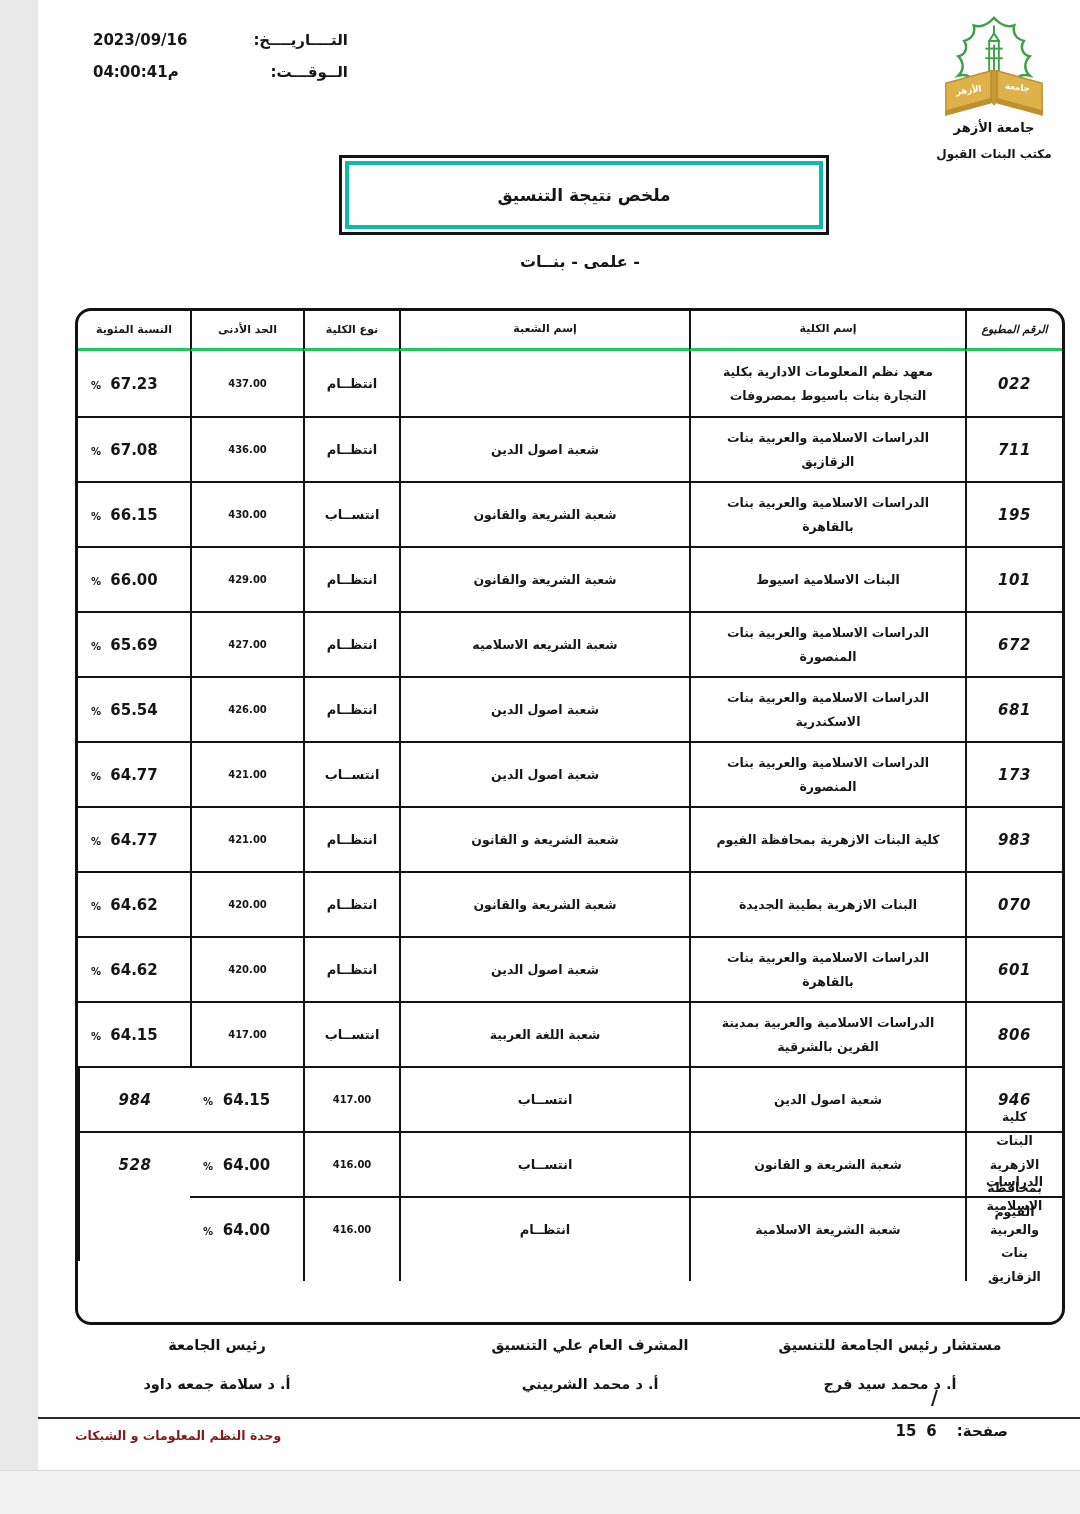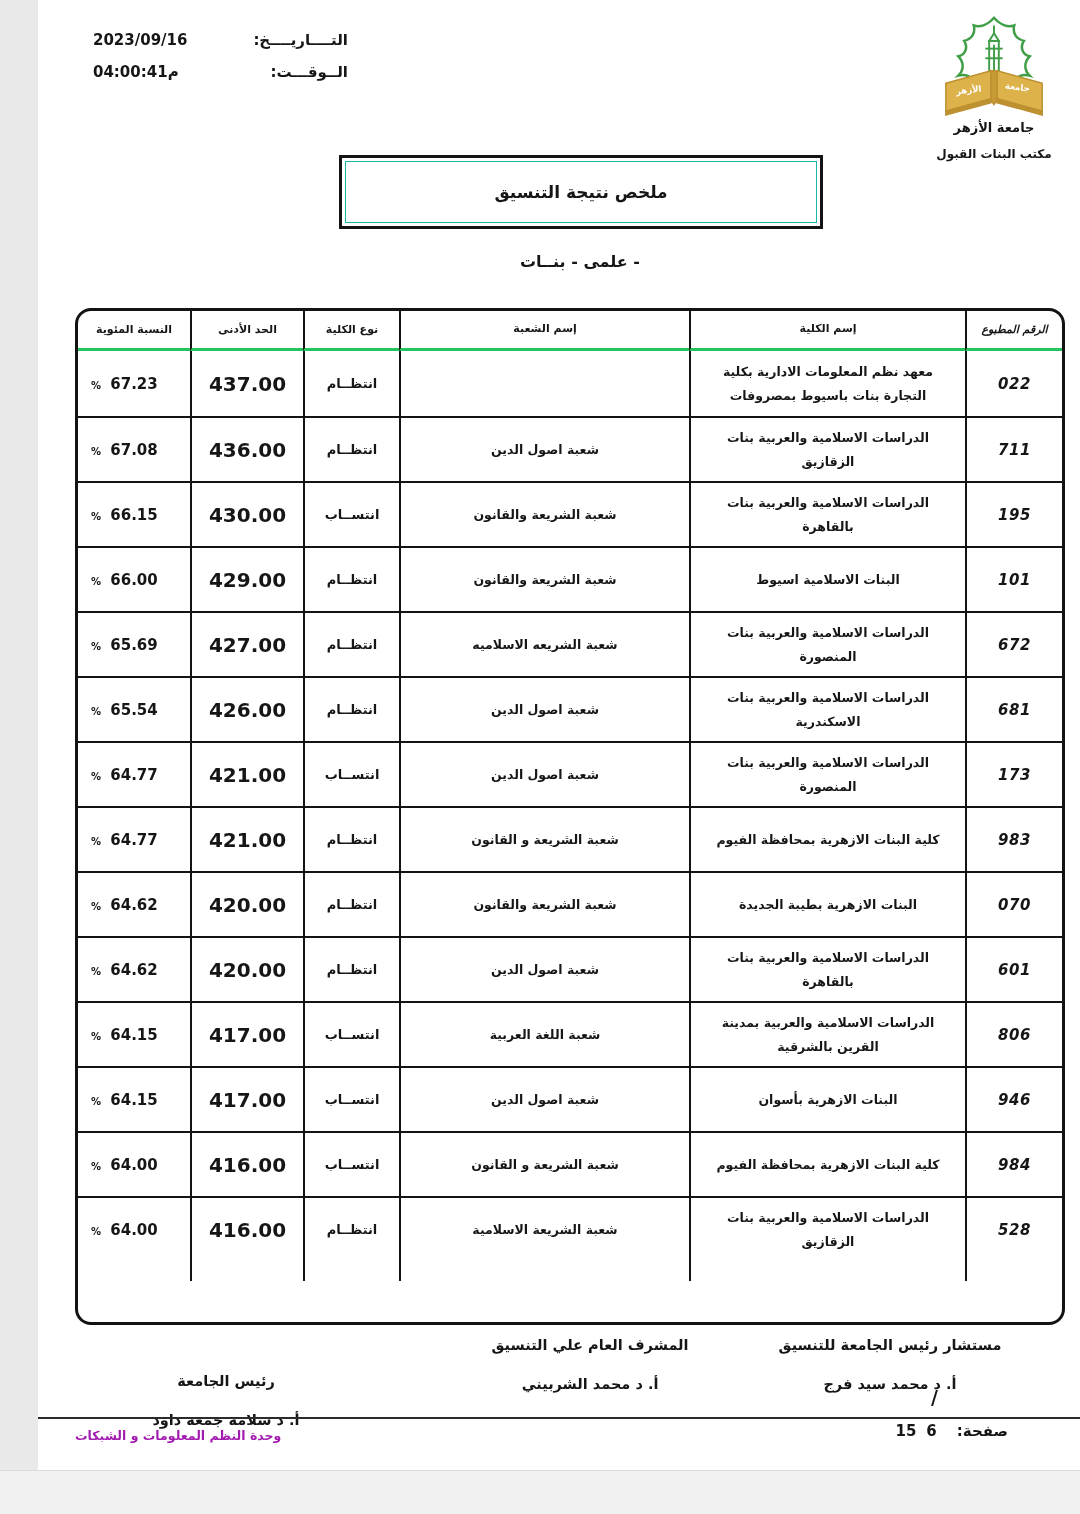--- a/index.html
+++ b/index.html
@@ -20,21 +20,21 @@
 
   
   .logo-block { position:absolute; right:10px; top:12px; width:152px; text-align:center; }
   .logo-block svg { width:118px; height:106px; display:block; margin:0 auto; }
   .org-name   { font-size:13px; font-weight:bold; margin-top:2px; }
   .org-office { font-size:12px; font-weight:bold; margin-top:12px; }
 
   
   .title-box {
     position:absolute; left:307px; top:161px; width:470px; height:60px;
-    border:1px solid #14b8a6; outline:3px solid #141414; outline-offset:3px;
+    border:4px solid #14b8a6; outline:3px solid #141414; outline-offset:3px;
     display:flex; align-items:center; justify-content:center;
     font-size:17px; font-weight:bold; background:#fff;
   }
   .subtitle { position:absolute; left:307px; top:252px; width:470px; text-align:center; font-size:16px; font-weight:bold; }
 
   
   .results-table {
     position:absolute; left:37px; top:308px; width:990px; height:1017px;
     box-sizing:border-box; border:3px solid #131313; border-radius:16px; overflow:hidden;
     display:grid; direction:rtl;
@@ -42,38 +42,38 @@
     grid-template-rows:40px repeat(14,65px) 20px 1fr;
     background:#fff;
   }
   .cell { display:flex; align-items:center; justify-content:center; text-align:center; min-width:0; }
   .cell.vb { border-left:2px solid #131313; }           
   .cell.h  { border-bottom:3px solid #22c55e; font-size:11px; font-weight:bold; }
   .cell.sep{ border-top:2px solid #131313; }
   .col-number { font-size:15px; font-weight:bold; letter-spacing:.5px;font-style:italic; }
   .col-college, .col-branch { font-size:12.5px; font-weight:600; line-height:1.9; padding:0 18px; }
   .col-type { font-size:13px; font-weight:600; }
-  .col-min  { font-size:20px; font-weight:bold; }
+  .col-min  { font-size:10px; font-weight:bold; }
   .col-percent { position:relative; }
   .pct-num  { font-size:15px; font-weight:bold; }
   .pct-sign { position:absolute; left:13px; top:53%; transform:translateY(-50%); font-size:10px; font-weight:bold; }
   .cell.stub { border-top:none; }
   .cell.blank { grid-column:1 / -1; border:none; }
 
   
   .sig { position:absolute; top:1337px; text-align:center; font-size:14.5px; font-weight:bold; }
   .sig-advisor    { left:707px; width:290px; }
   .sig-supervisor { left:422px; width:260px; }
-  .sig-president  { left:68px;  width:240px;margin-top:36px; }
+  .sig-president  { left:59px;  width:240px; }
   .sig-name { margin-top:23px; }
   .slash-mark { position:absolute; left:893px; top:1386px; font-size:19px; font-weight:bold; }
   .footer-rule { position:absolute; left:0; top:1417px; width:1042px; height:2px; background:#2b2b2b; }
   .pagenum-row { position:absolute; top:1422px; right:72px; display:flex; direction:rtl; align-items:center; gap:20px; font-size:15px; font-weight:bold; }
   .page-nums { display:flex; direction:ltr; gap:10px; }
-  .unit-label { position:absolute; left:37px; top:1428px; font-size:12.5px; font-weight:600; color:#a21caf; }
+  .unit-label { position:absolute; left:37px; top:1428px; font-size:12.5px; font-weight:600; color:#7f1d1d; }
 </style>
 </head>
 <body>
 
 <div class="page">
 
   <div class="datetime">
     <div class="dt-row">
       <span>التــــاريــــخ:</span>
       <span class="ltr">2023/09/16</span>
@@ -219,21 +219,20 @@
       <div class="cell col-number vb sep">806</div>
       <div class="cell col-college vb sep">الدراسات الاسلامية والعربية بمدينة القرين بالشرقية</div>
       <div class="cell col-branch vb sep">شعبة اللغة العربية</div>
       <div class="cell col-type vb sep">انتســاب</div>
       <div class="cell col-min vb sep">417.00</div>
       <div class="cell col-percent sep">
         <div class="pct-sign">%</div>
         <div class="pct-num">64.15</div>
       </div>
       <div class="cell col-number vb sep">946</div>
-      <div class="cell col-college vb sep">البنات الازهرية بأسوان</div>
       <div class="cell col-branch vb sep">شعبة اصول الدين</div>
       <div class="cell col-type vb sep">انتســاب</div>
       <div class="cell col-min vb sep">417.00</div>
       <div class="cell col-percent sep">
         <div class="pct-sign">%</div>
         <div class="pct-num">64.15</div>
       </div>
       <div class="cell col-number vb sep">984</div>
       <div class="cell col-college vb sep">كلية البنات الازهرية بمحافظة الفيوم</div>
       <div class="cell col-branch vb sep">شعبة الشريعة و القانون</div>

